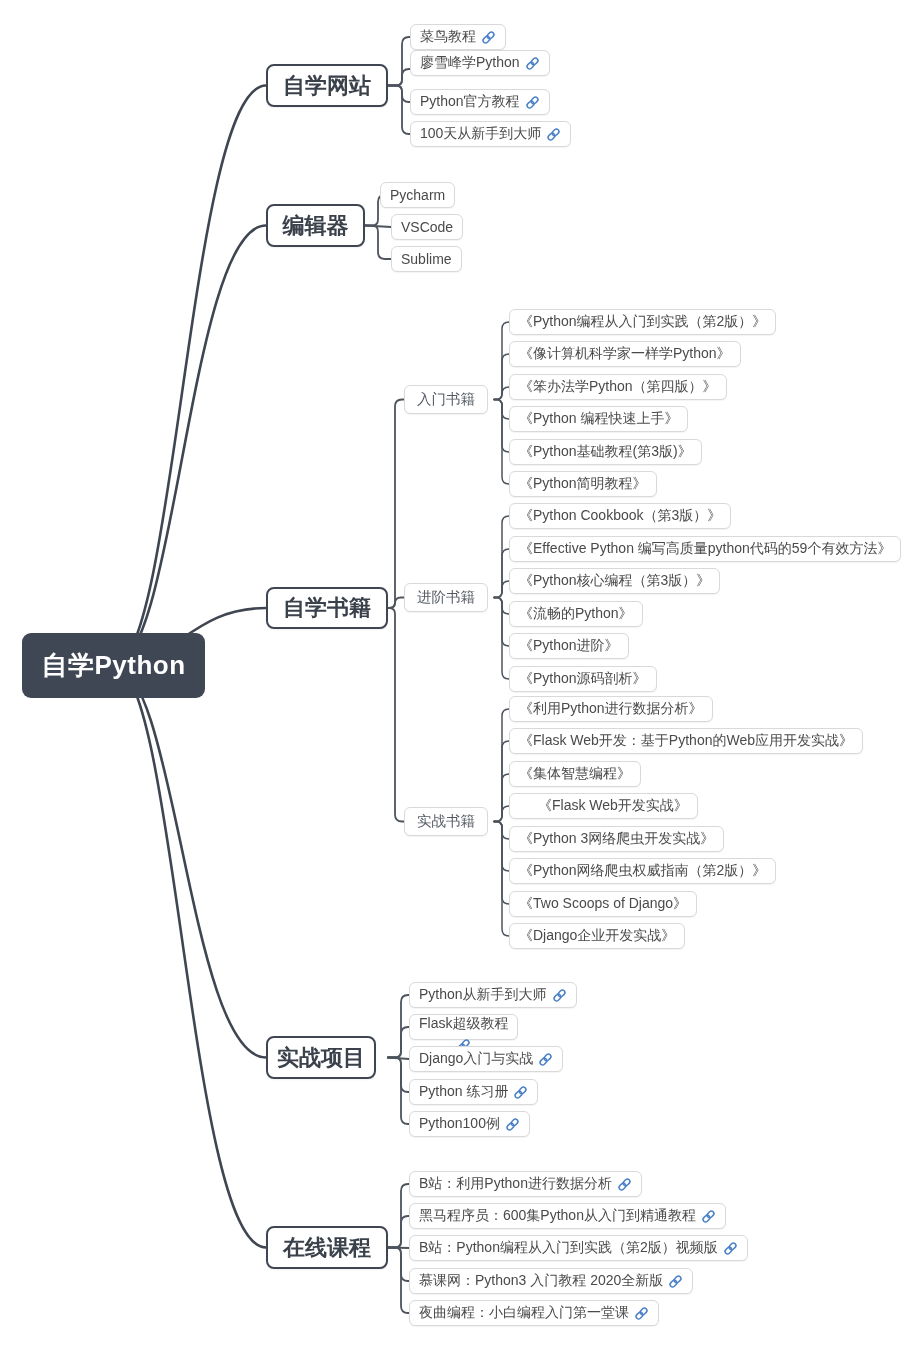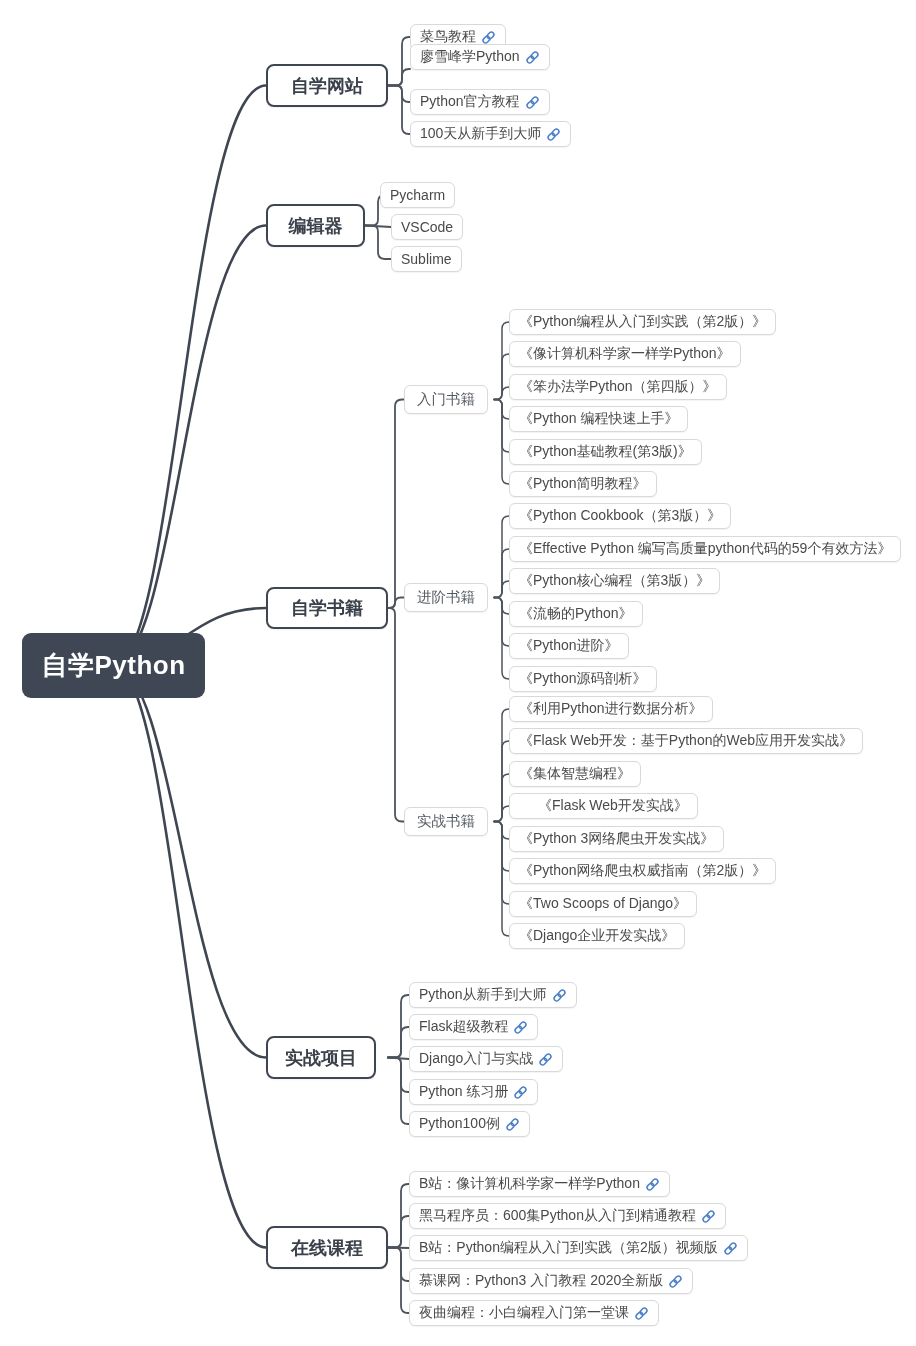--- a/index.html
+++ b/index.html
@@ -14,21 +14,21 @@
   #wires .w3{stroke:var(--connector-sub);stroke-width:1.5px;}
   .node{position:absolute;box-sizing:border-box;background:#fff;white-space:nowrap;}
   .rootnode{
     display:flex;align-items:center;justify-content:center;
     background:var(--root-bg);color:var(--root-text);
     font-size:26px;font-weight:bold;border-radius:9px;letter-spacing:.5px;
   }
   .branch{
     display:flex;align-items:center;justify-content:center;
     border:2.5px solid var(--branch-border);border-radius:8px;
-    color:var(--branch-text);font-size:18px;font-weight:bold;
+    color:var(--branch-text);font-size:22px;font-weight:bold;
     box-shadow:0 1px 2px rgba(0,0,0,.06);
   }
   .leaf,.mid{
     display:inline-flex;align-items:center;gap:5px;
     border:1px solid var(--node-border);border-radius:6px;
     color:var(--node-text);padding:0 9px;
     box-shadow:0 1px 1px rgba(0,0,0,.05);
   }
   .leaf{height:26px;font-size:14px;}
   .mid{height:29px;font-size:14.5px;color:var(--mid-text);padding:0 12px;}
@@ -91,21 +91,21 @@
       <span class="lbl">菜鸟教程</span>
       <span class="link-ic">
         <svg width="15" height="15" viewBox="0 0 15 15">
           <g fill="none" stroke="#4a80c8" stroke-width="1.5" transform="rotate(-45 7.5 7.5)">
             <rect x="0.9" y="5" width="7.4" height="5" rx="2.5"></rect>
             <rect x="6.7" y="5" width="7.4" height="5" rx="2.5"></rect>
           </g>
         </svg>
       </span>
     </div>
-    <div class="node leaf" style="left: 410px; top: 44px;">
+    <div class="node leaf" style="left: 410px; top: 50px;">
       <span class="lbl">廖雪峰学Python</span>
       <span class="link-ic">
         <svg width="15" height="15" viewBox="0 0 15 15">
           <g fill="none" stroke="#4a80c8" stroke-width="1.5" transform="rotate(-45 7.5 7.5)">
             <rect x="0.9" y="5" width="7.4" height="5" rx="2.5"></rect>
             <rect x="6.7" y="5" width="7.4" height="5" rx="2.5"></rect>
           </g>
         </svg>
       </span>
     </div>
@@ -222,21 +222,21 @@
       <span class="lbl">Python从新手到大师</span>
       <span class="link-ic">
         <svg width="15" height="15" viewBox="0 0 15 15">
           <g fill="none" stroke="#4a80c8" stroke-width="1.5" transform="rotate(-45 7.5 7.5)">
             <rect x="0.9" y="5" width="7.4" height="5" rx="2.5"></rect>
             <rect x="6.7" y="5" width="7.4" height="5" rx="2.5"></rect>
           </g>
         </svg>
       </span>
     </div>
-    <div class="node leaf" style="left: 409px; top: 1014px;">
+    <div class="node leaf" style="left: 409px; top: 1014px; flex-direction: column;">
       <span class="lbl">Flask超级教程</span>
       <span class="link-ic">
         <svg width="15" height="15" viewBox="0 0 15 15">
           <g fill="none" stroke="#4a80c8" stroke-width="1.5" transform="rotate(-45 7.5 7.5)">
             <rect x="0.9" y="5" width="7.4" height="5" rx="2.5"></rect>
             <rect x="6.7" y="5" width="7.4" height="5" rx="2.5"></rect>
           </g>
         </svg>
       </span>
     </div>
@@ -270,21 +270,21 @@
             <rect x="0.9" y="5" width="7.4" height="5" rx="2.5"></rect>
             <rect x="6.7" y="5" width="7.4" height="5" rx="2.5"></rect>
           </g>
         </svg>
       </span>
     </div>
     <div class="node branch" style="left: 266px; top: 1036px; width: 110px; height: 43px;">
       <span class="lbl">实战项目</span>
     </div>
     <div class="node leaf" style="left: 409px; top: 1171px;">
-      <span class="lbl">B站：像计算机科学家一样学Python</span>
+      <span class="lbl">B站：利用Python进行数据分析</span>
       <span class="link-ic">
         <svg width="15" height="15" viewBox="0 0 15 15">
           <g fill="none" stroke="#4a80c8" stroke-width="1.5" transform="rotate(-45 7.5 7.5)">
             <rect x="0.9" y="5" width="7.4" height="5" rx="2.5"></rect>
             <rect x="6.7" y="5" width="7.4" height="5" rx="2.5"></rect>
           </g>
         </svg>
       </span>
     </div>
     <div class="node leaf" style="left: 409px; top: 1203px;">

